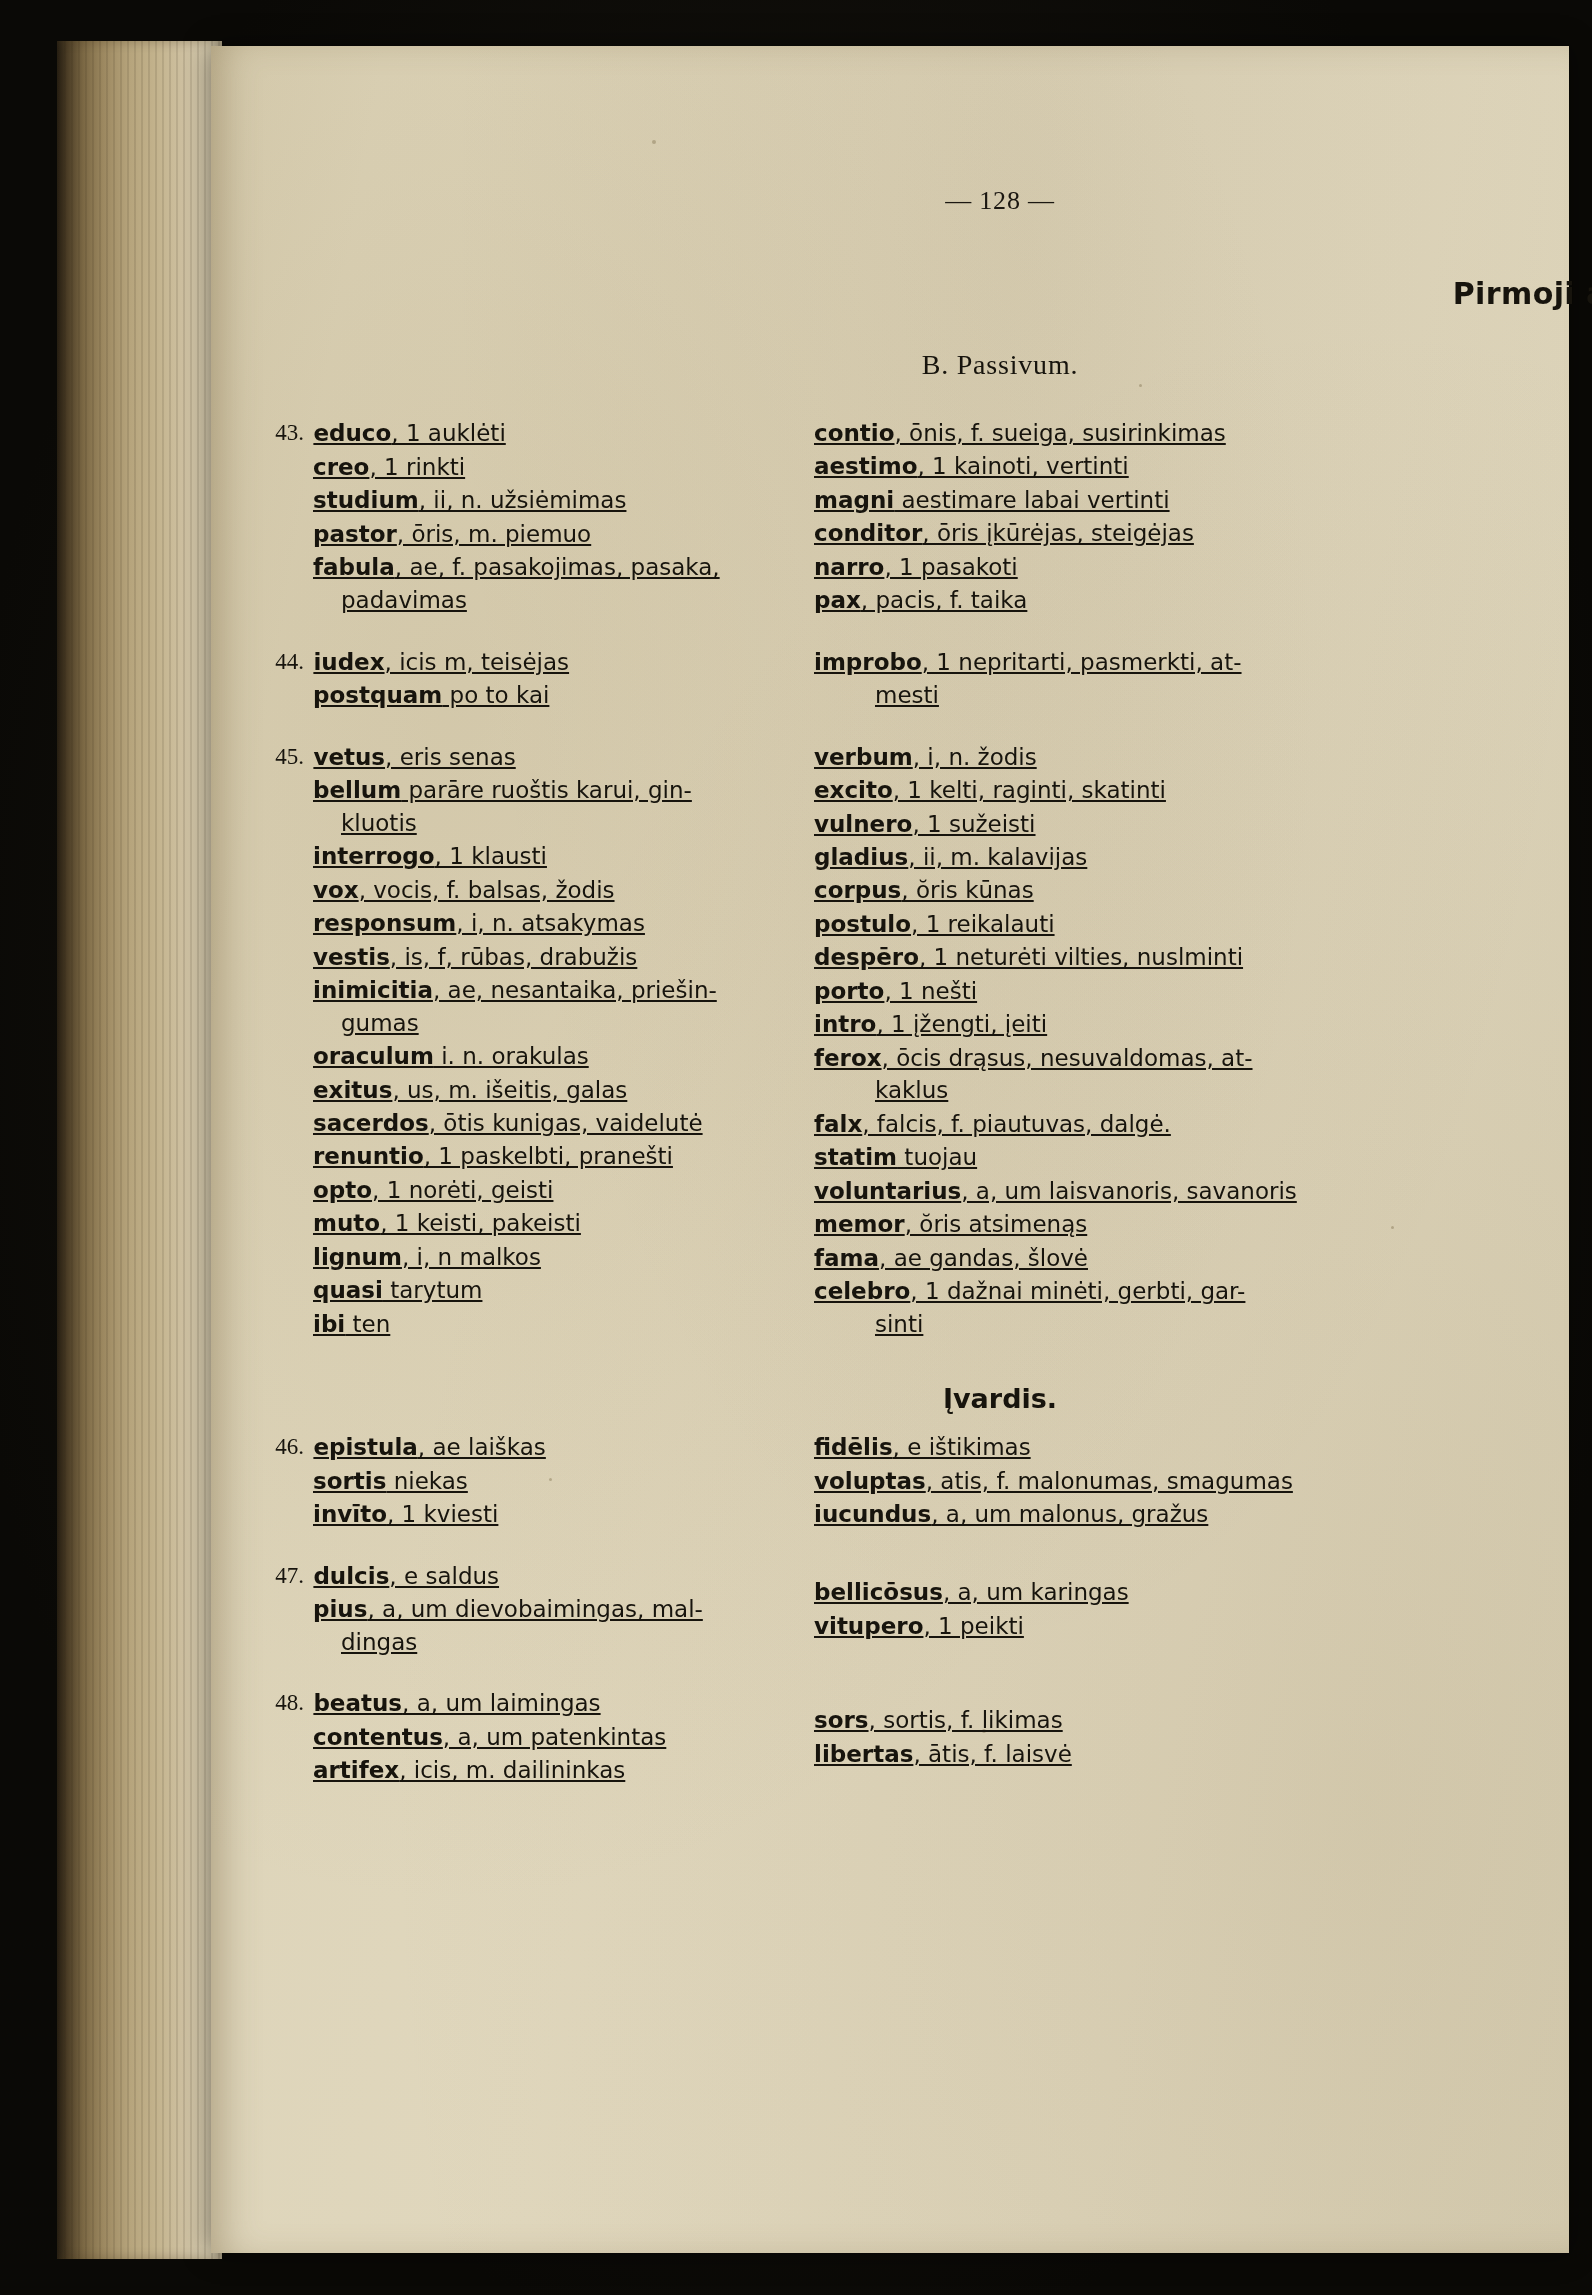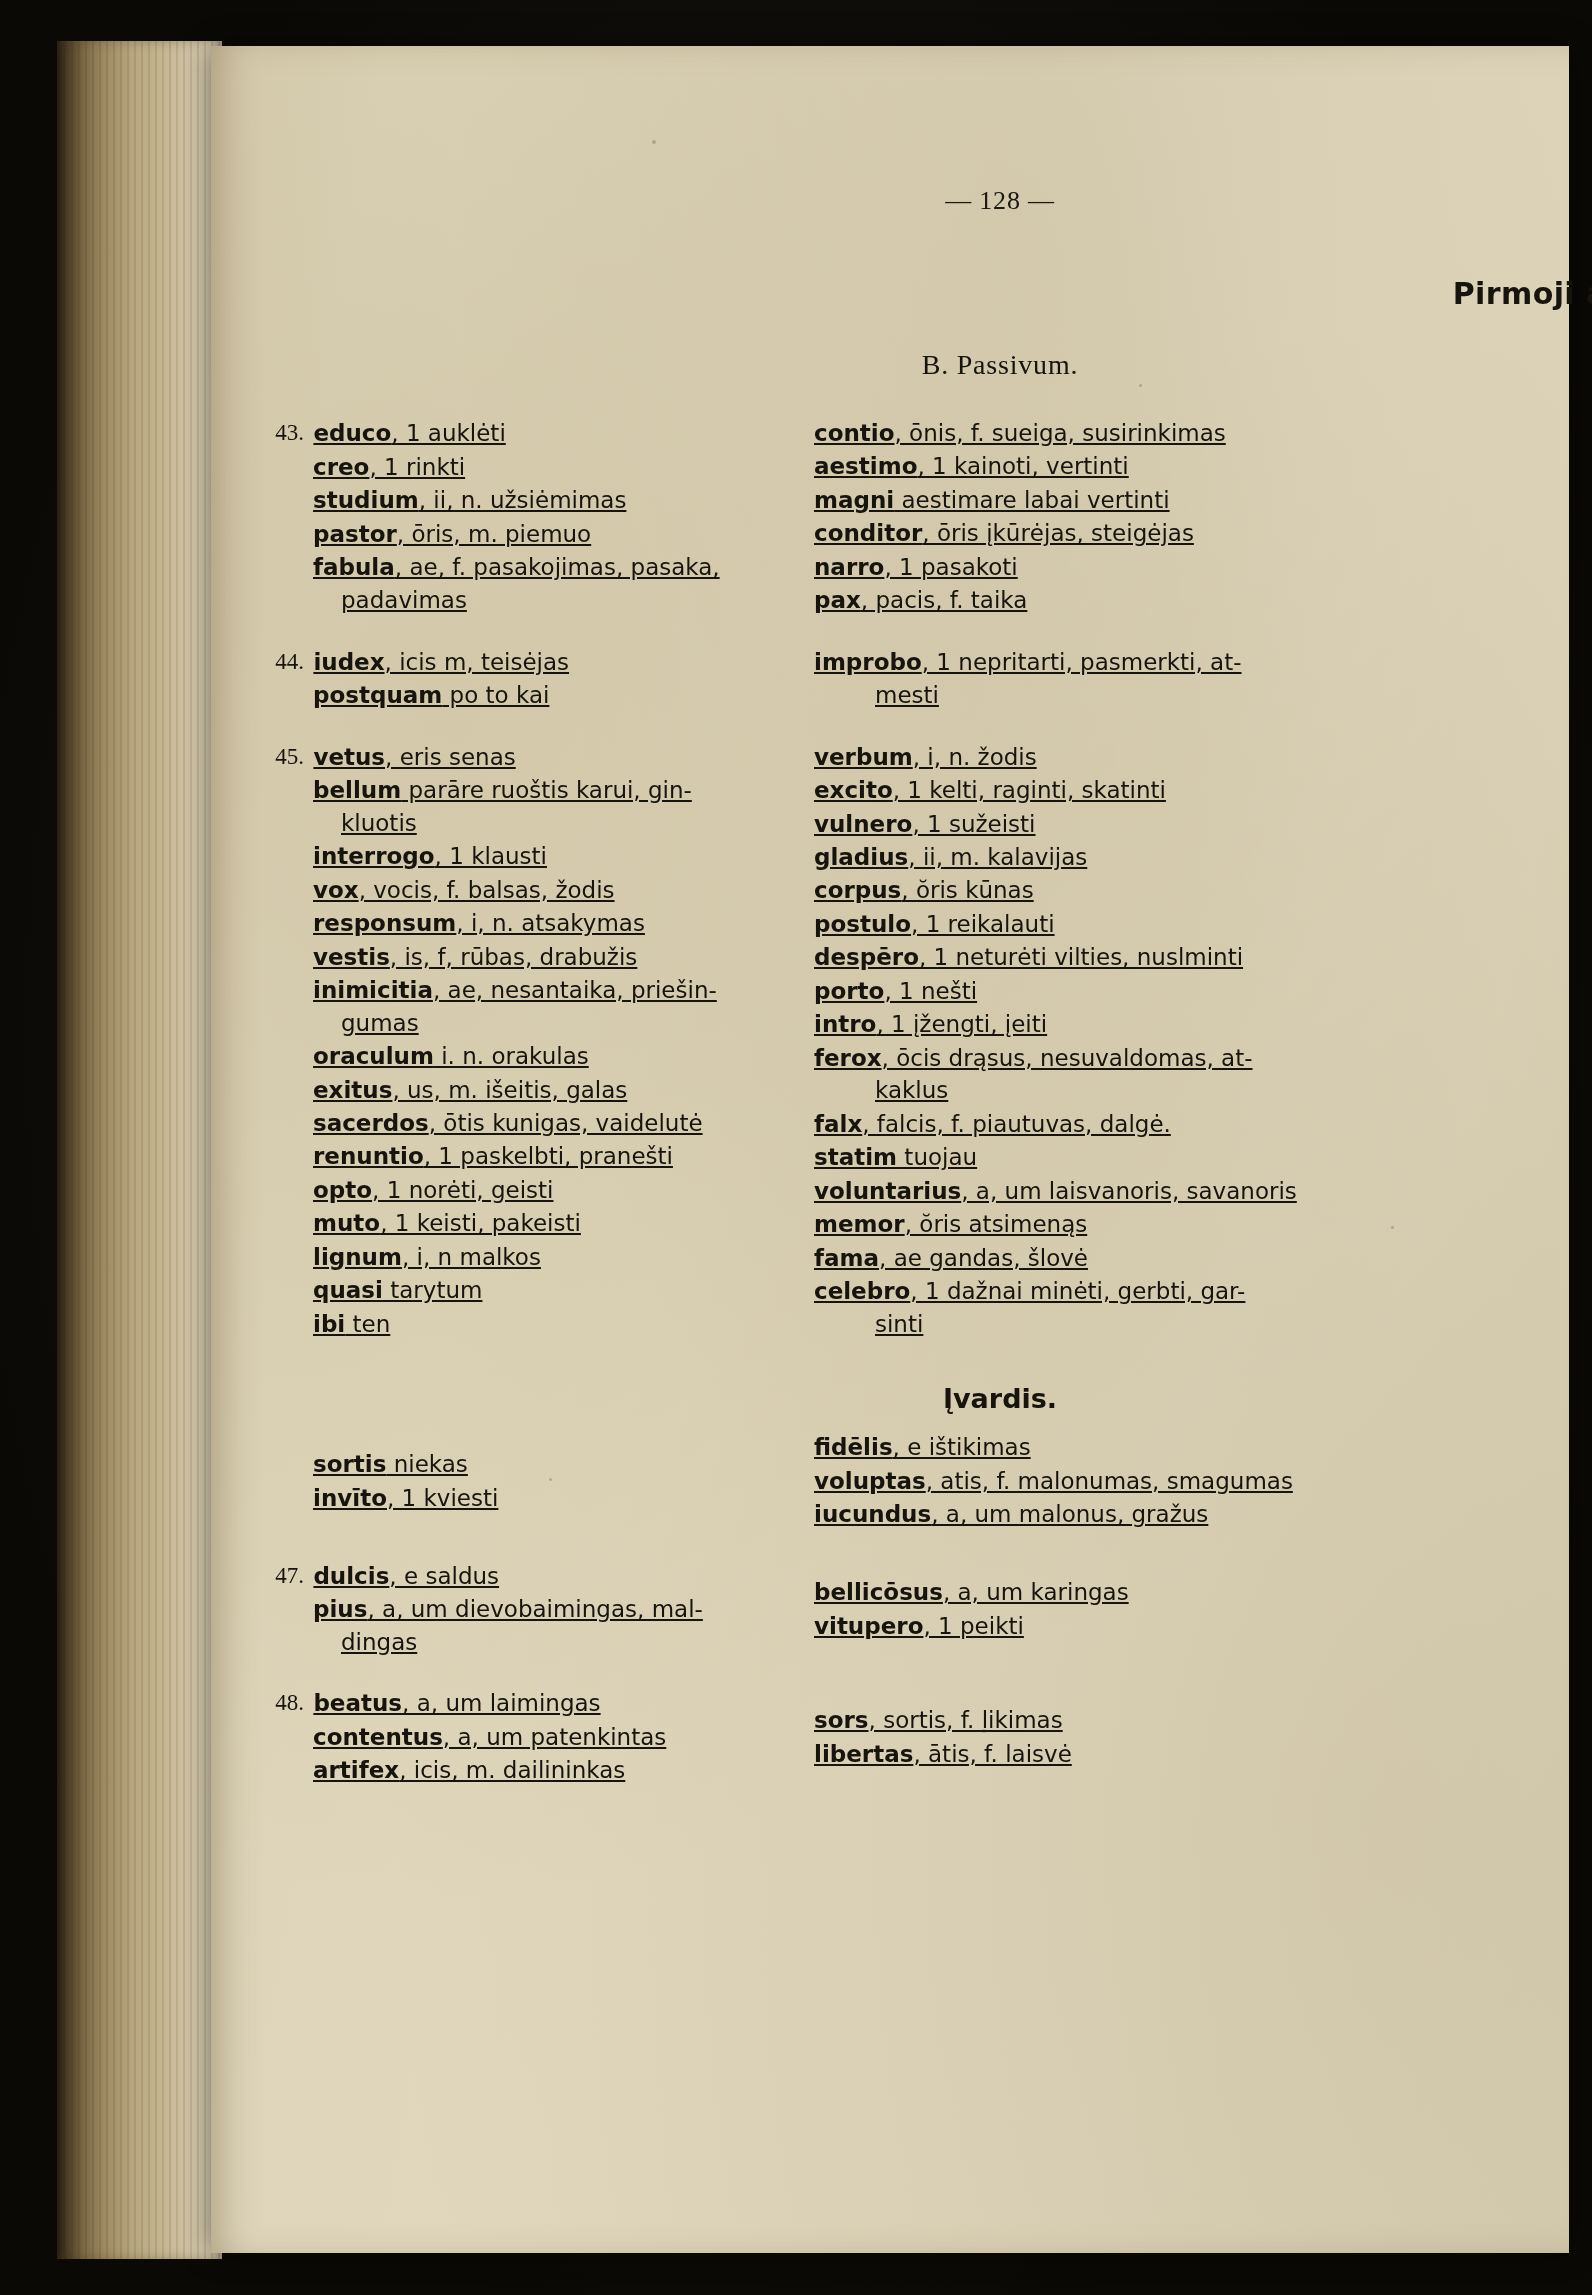--- a/index.html
+++ b/index.html
@@ -273,20 +273,21 @@
         </div>
 
       </div>
 
       <div class="mid-head">Įvardis.</div>
 
       <div class="cols" style="margin-top:6.3px;">
 
         <div class="grp">
           <div class="colA">
+            <div class="entry firstline"><span class="num">46.</span><span><b>epistula</b>, ae laiškas</span></div>
             <div class="entry plain"><span><b>sortis</b> niekas</span></div>
             <div class="entry plain"><span><b>invīto</b>, 1 kviesti</span></div>
           </div>
           <div class="colB">
             <div class="entry"><span><b>fidēlis</b>, e ištikimas</span></div>
             <div class="entry"><span><b>voluptas</b>, atis, f. malonumas, smagumas</span></div>
             <div class="entry"><span><b>iucundus</b>, a, um malonus, gražus</span></div>
           </div>
         </div>
 

